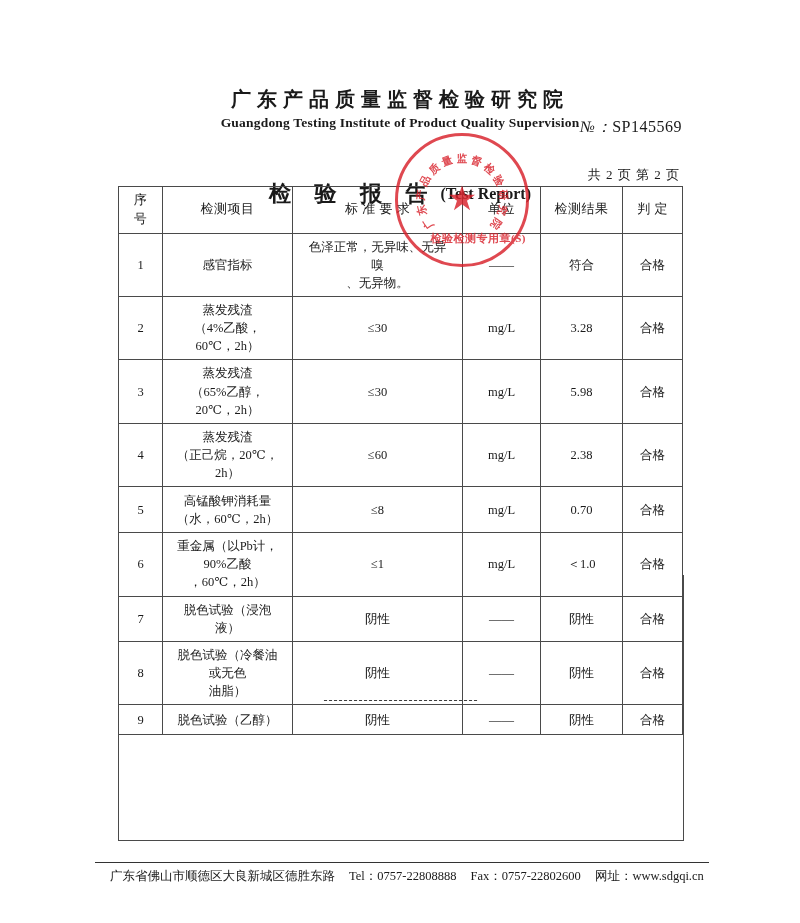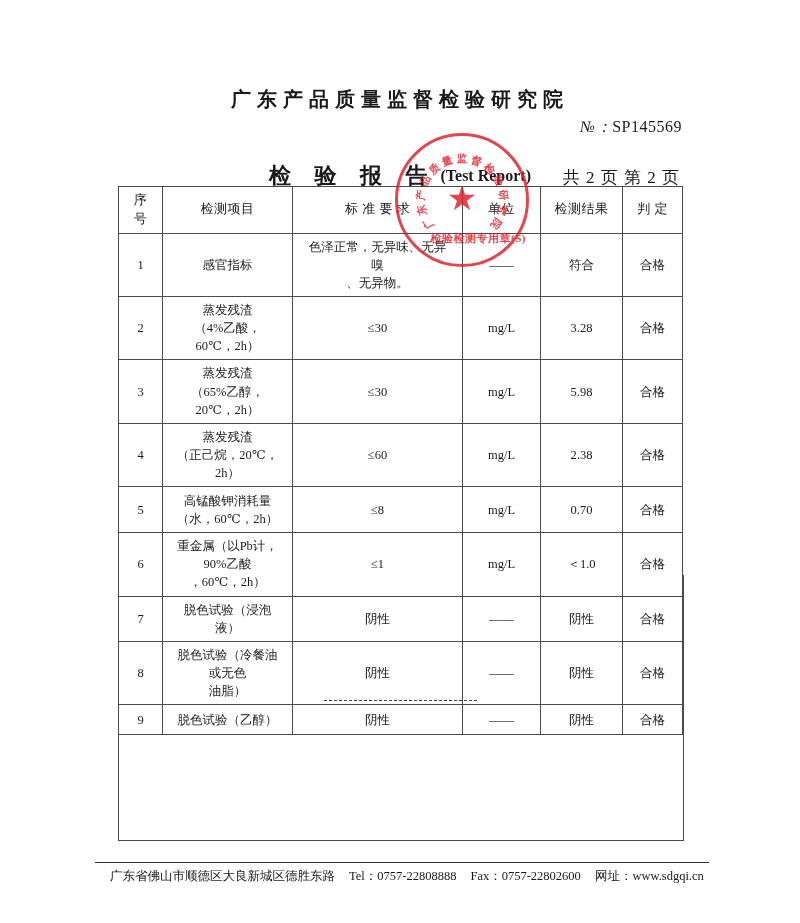--- a/index.html
+++ b/index.html
@@ -75,21 +75,21 @@
     display: inline-block;
     vertical-align: middle;
     margin-left: 4px;
   }
 
   
   .page-count {
     position: absolute;
     top: 166px;
     right: 120px;
-    font-size: 17px;
+    font-size: 13px;
     letter-spacing: 1px;
   }
 
   
   .seal {
     position: absolute;
     left: 395px;
     top: 133px;
     width: 128px;
     height: 128px;
@@ -226,20 +226,21 @@
 <body>
 
 <div class="page">
 
   <div class="report-no">
     <span class="no-label">№：</span><span>SP145569</span>
   </div>
 
   <div class="header">
     <div class="org-cn">广东产品质量监督检验研究院</div>
+    <div class="org-en">Guangdong Testing Institute of Product Quality Supervision</div>
     <div class="title-row">
       <span class="title-cn">检 验 报 告</span><span class="title-en">(Test Report)</span>
     </div>
   </div>
 
   <div class="page-count">共 2 页 第 2 页</div>
 
   <div class="seal">
     <div class="seal-inner">
       <div class="seal-arc-text" id="seal-arc">

